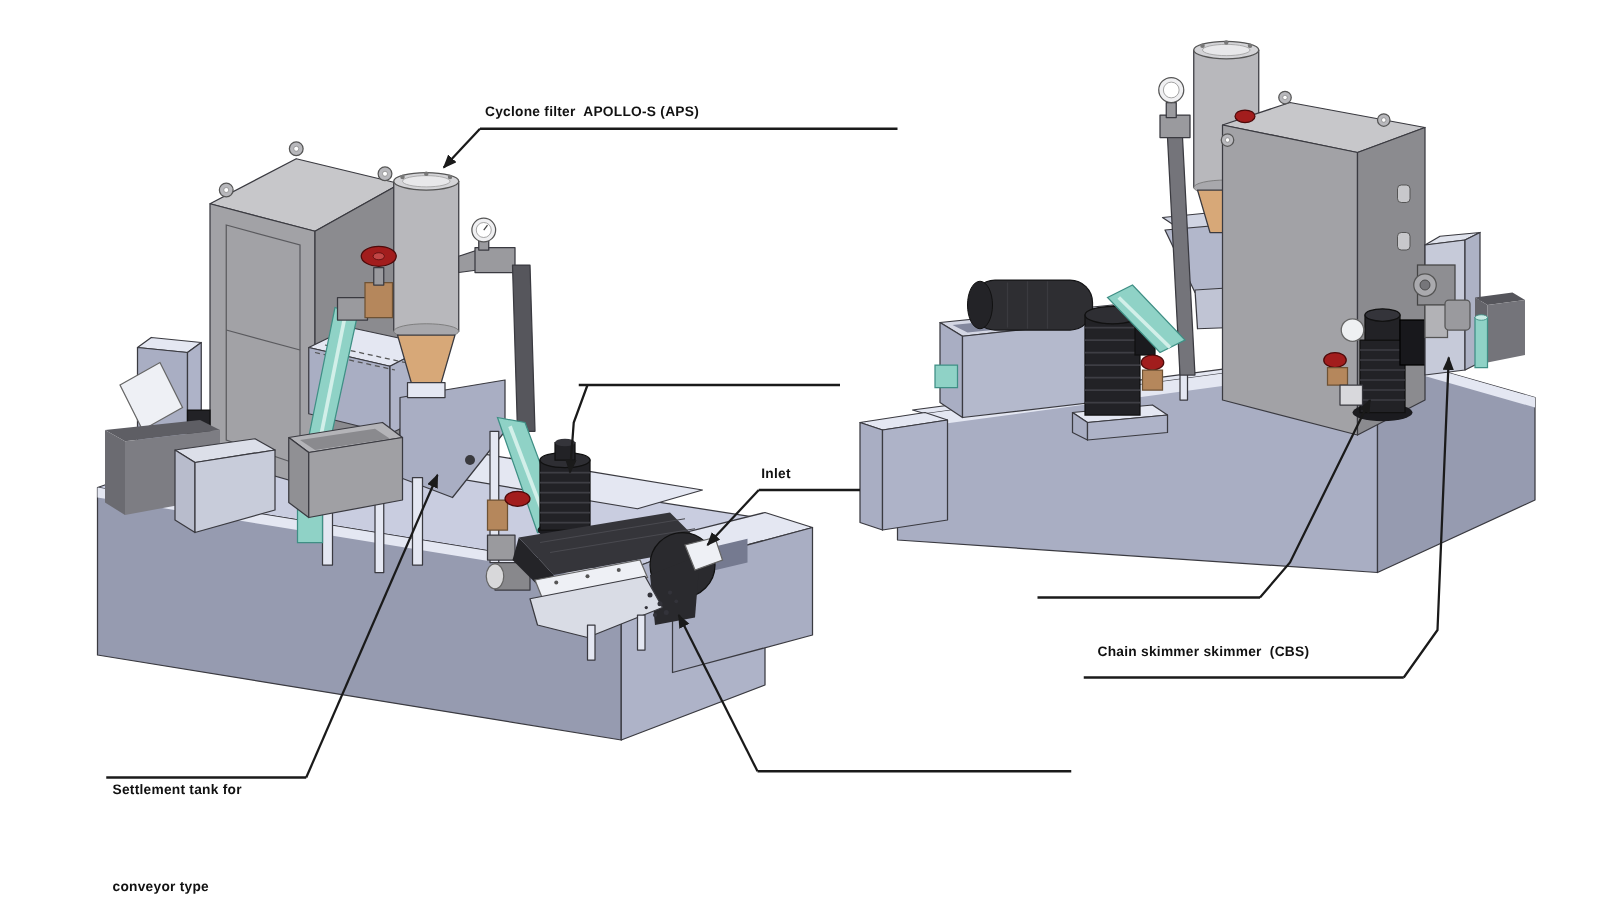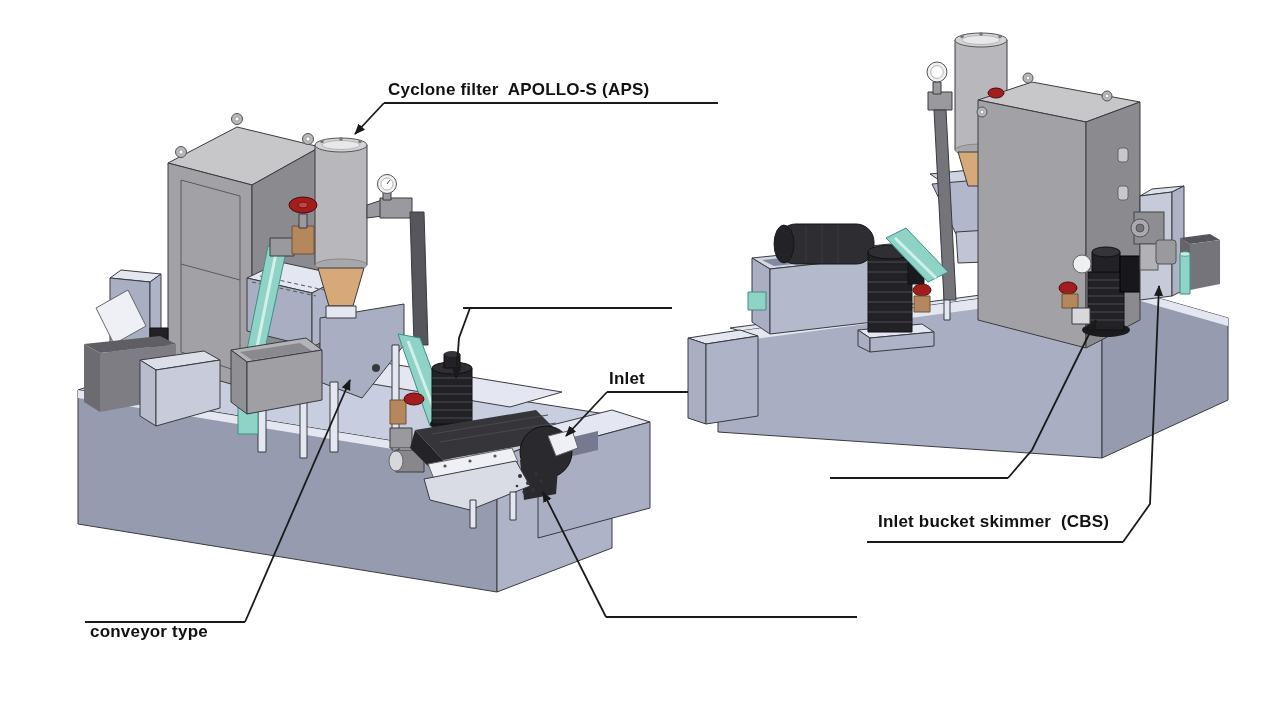--- a/index.html
+++ b/index.html
@@ -8,21 +8,21 @@
     --tank-top:#c9cde0; --tank-light:#e4e7f2;
     --cab-front:#a2a2a6; --cab-side:#8b8b8f; --cab-top:#c7c7ca;
     --steel:#9a9a9e; --steel-dark:#56565c; --cylinder:#b8b8bc; --cone-tan:#d7a878;
     --pipe-teal:#8fd2c6; --teal-edge:#3f8f85; --part-black:#222226;
     --valve-red:#a21d1d; --fitting-bronze:#b5875c; --white-part:#eef0f5;
   }
   html,body{margin:0;padding:0;background:#fff;}
   .canvas{position:relative;width:1280px;height:720px;background:#fff;overflow:hidden;
           font-family:"Liberation Sans",sans-serif;}
   .canvas svg{position:absolute;left:0;top:0;}
-  .callout{position:absolute;font-weight:bold;font-size:17px;line-height:26px;
+  .callout{position:absolute;font-weight:bold;font-size:11px;line-height:26px;
            color:var(--label-ink);white-space:pre;letter-spacing:.2px;}
   
   .p{stroke:var(--line);stroke-width:1;stroke-linejoin:round;}
   .np{stroke:none;}
   .tfront{fill:var(--tank-front);} .tfront2{fill:var(--tank-front2);}
   .tside{fill:var(--tank-side);} .ttop{fill:var(--tank-top);} .tlight{fill:var(--tank-light);}
   .cfront{fill:var(--cab-front);} .cside{fill:var(--cab-side);} .ctop{fill:var(--cab-top);}
   .steel{fill:var(--steel);} .steeld{fill:var(--steel-dark);}
   .cyl{fill:var(--cylinder);} .cone{fill:var(--cone-tan);}
   .teal{fill:var(--pipe-teal);stroke:var(--teal-edge);stroke-width:1;}
@@ -321,17 +321,18 @@
     <polyline class="lead" points="1008,478 1032,450 1096,320" marker-end="url(#arr)"></polyline>
 
     <line class="under" x1="867" y1="542" x2="1123" y2="542"></line>
     <polyline class="lead" points="1123,542 1150,504 1159,286" marker-end="url(#arr)"></polyline>
   </g>
 </svg>
 
 <div class="callout" style="left:388px;top:77px">Cyclone filter  APOLLO-S (APS)</div>
 <div class="callout" style="left:609px;top:366px">Inlet</div>
 <div class="callout" style="left:90px;top:567px">
+  <div>Settlement tank for</div>
   <div>conveyor type</div>
 </div>
-<div class="callout" style="left:878px;top:509px">Inlet bucket skimmer  (CBS)</div>
+<div class="callout" style="left:878px;top:509px">Chain skimmer skimmer  (CBS)</div>
 
 </div>
 
 </body></html>

